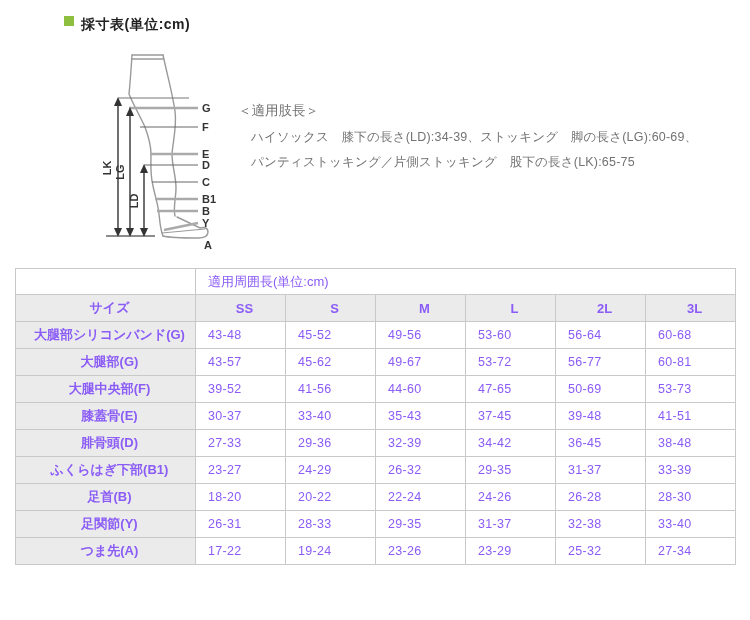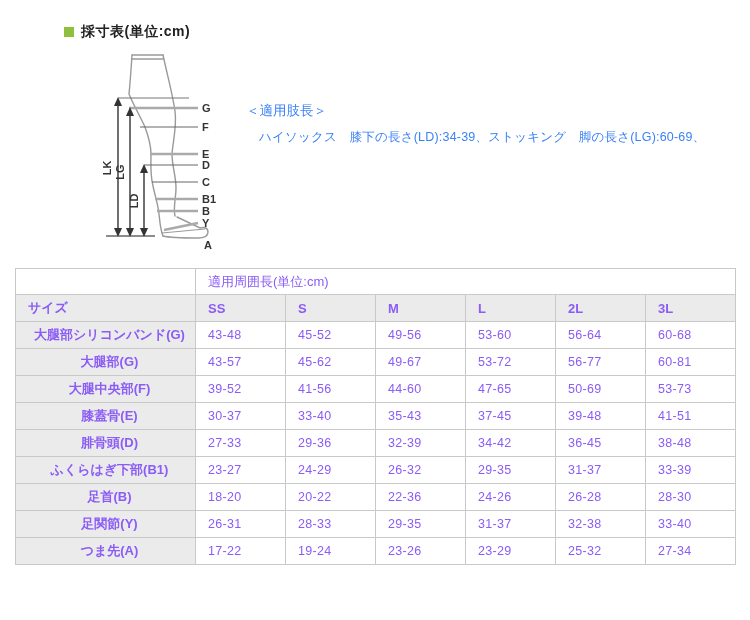--- a/index.html
+++ b/index.html
@@ -1,45 +1,45 @@
 <!DOCTYPE html>
 <html><head>
 <meta charset="utf-8">
 <style>
   html,body { margin:0; padding:0; background:#fff; }
   .page {
     position:relative; width:750px; height:620px; background:#ffffff; overflow:hidden;
     font-family:"Liberation Sans","DejaVu Sans",sans-serif; color:#333;
   }
   
-  .title { position:absolute; left:32px; top:23px; display:flex; align-items:center; gap:7px;padding-left:32px; }
+  .title { position:absolute; left:32px; top:16px; display:flex; gap:7px;padding-left:32px; }
   .title .bullet { width:10px; height:10px; background:#8fbf3f; display:inline-block; }
   .title .txt { font-size:14px; font-weight:bold; color:#222; letter-spacing:0.5px; }
 
   
   .leg-svg { position:absolute; left:93px; top:46px; }
 
   
-  .note { position:absolute; left:246px; top:102px; color:#3b82f6; }
+  .note { position:absolute; left:238px; top:102px; color:#737373; }
   .note .heading { font-size:13.5px; margin-bottom:9px; }
   .note .line { font-size:12.5px; margin-left:13px; margin-bottom:8px; letter-spacing:0.2px; }
 
   
   table.size-table {
     position:absolute; left:15px; top:268px; width:720px;
     border-collapse:collapse; table-layout:fixed; font-size:13px; color:#8b5cf6;
   }
   table.size-table th, table.size-table td {
     border:1px solid #c9c9c9; padding:0 4px 0 12px; height:26px;
     text-align:left; vertical-align:middle; font-weight:normal;
     white-space:nowrap; overflow:hidden;
   }
   table.size-table thead tr.span-row th { height:25px; background:#fff; }
   table.size-table .gray { background:#ebebeb; }
-  table.size-table thead tr.size-row th { font-weight:bold; }
+  table.size-table thead tr.size-row th { font-weight:bold;text-align:center; }
   table.size-table tbody th { font-weight:bold; text-align:center; }
   table.size-table td { background:#fff; font-size:12.5px; letter-spacing:0.3px; }
 </style>
 </head>
 <body>
 
 <div class="page">
 
   <div class="title">
     <span class="bullet" style="background: rgb(143, 191, 63);"></span>
@@ -98,20 +98,21 @@
       <text x="109" y="157">B1</text>
       <text x="109" y="169">B</text>
       <text x="109" y="181">Y</text>
       <text x="111" y="203">A</text>
     </g>
   </svg>
 
   <div class="note">
     <div class="heading">＜適用肢長＞</div>
     <div class="line">ハイソックス　膝下の長さ(LD):34-39、ストッキング　脚の長さ(LG):60-69、</div>
+    <div class="line">パンティストッキング／片側ストッキング　股下の長さ(LK):65-75</div>
   </div>
 
   <table class="size-table">
     <colgroup>
       <col style="width:180px">
       <col style="width:90px">
         <col style="width:90px">
         <col style="width:90px">
       <col style="width:90px">
         <col style="width:90px">
@@ -184,21 +185,21 @@
       <td class="row-value">24-29</td>
       <td class="row-value">26-32</td>
       <td class="row-value">29-35</td>
       <td class="row-value">31-37</td>
       <td class="row-value">33-39</td>
     </tr>
         <tr>
       <th class="gray row-label">足首(B)</th>
       <td class="row-value">18-20</td>
       <td class="row-value">20-22</td>
-      <td class="row-value">22-36</td>
+      <td class="row-value">22-24</td>
       <td class="row-value">24-26</td>
       <td class="row-value">26-28</td>
       <td class="row-value">28-30</td>
     </tr>
         <tr>
       <th class="gray row-label">足関節(Y)</th>
       <td class="row-value">26-31</td>
       <td class="row-value">28-33</td>
       <td class="row-value">29-35</td>
       <td class="row-value">31-37</td>

